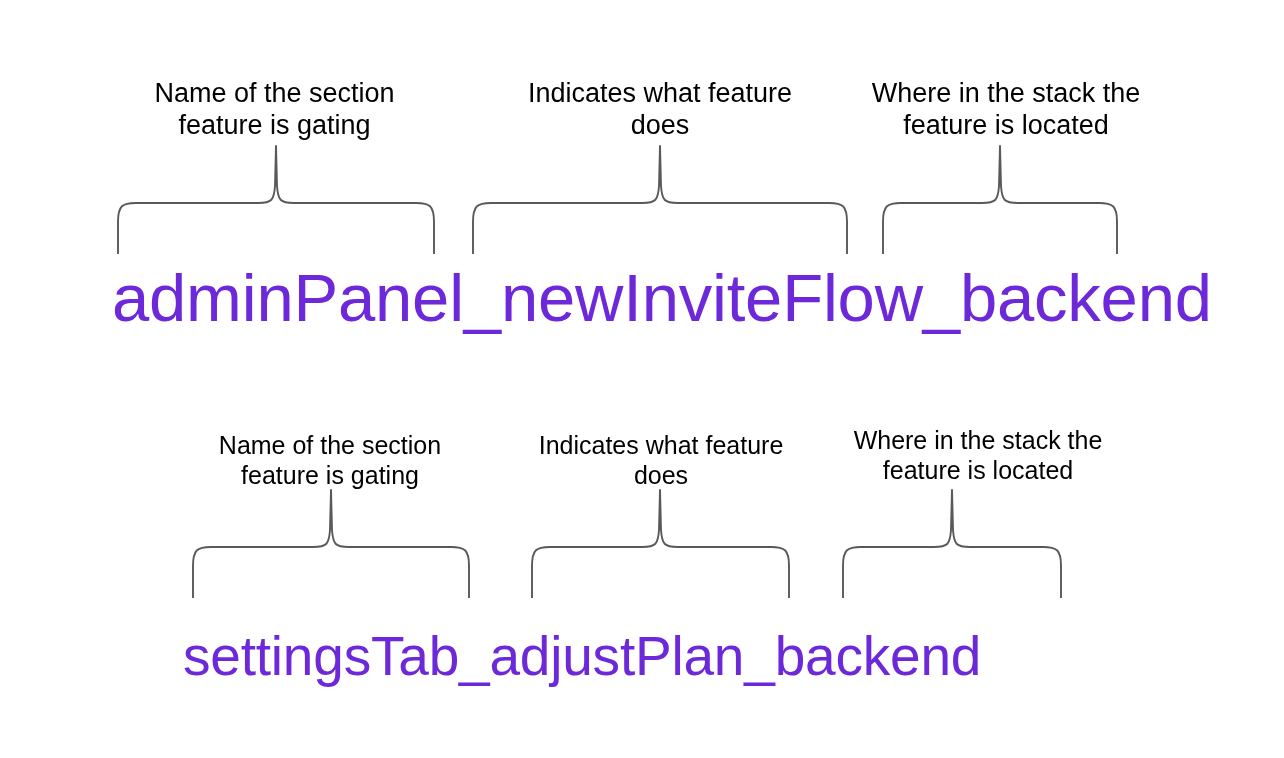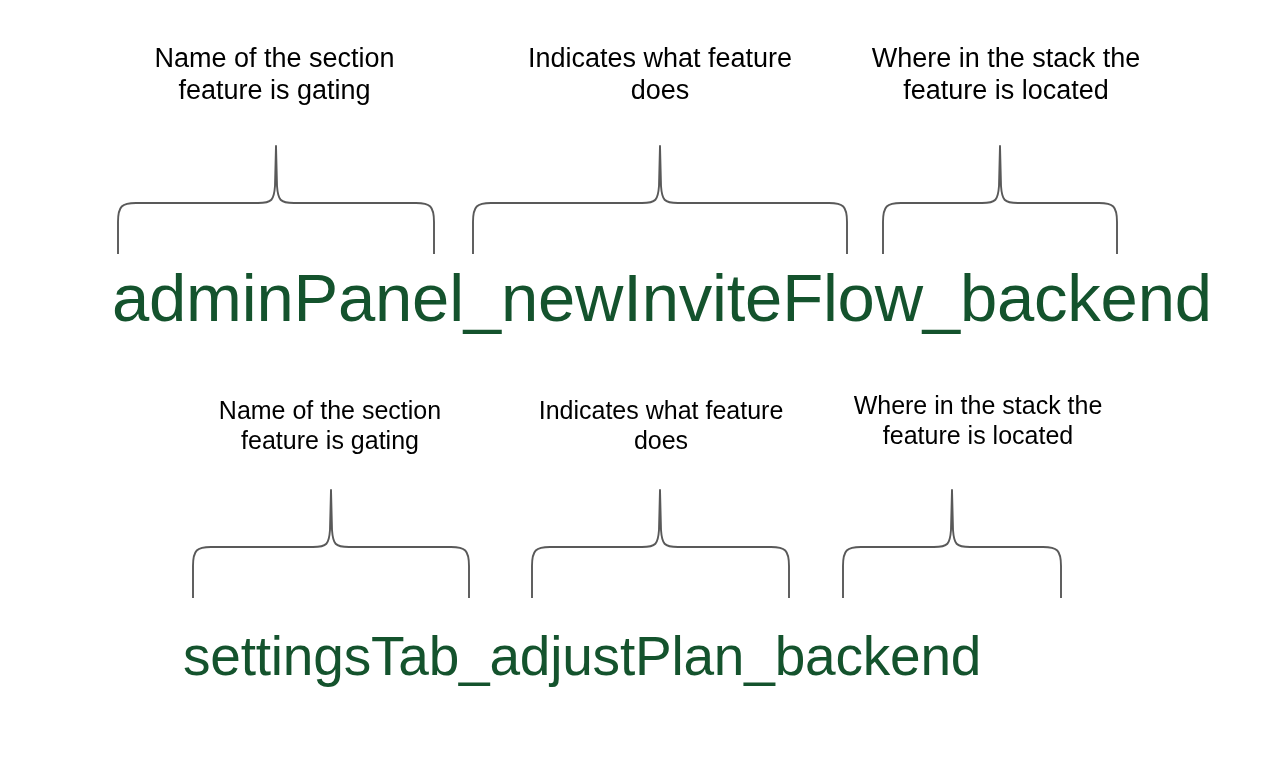--- a/index.html
+++ b/index.html
@@ -20,39 +20,40 @@
     overflow: hidden;
   }
   .label {
     position: absolute;
     text-align: center;
     color: #000000;
     line-height: 1.18;
     font-weight: 400;
     white-space: pre-line;
     font-family: "Liberation Sans", sans-serif;
+    margin-top: 35px;
   }
   .row1 .label { font-size: 27px; }
   .row2 .label { font-size: 25px; }
 
   .brace-svg {
     position: absolute;
     overflow: visible;
   }
   .brace-path {
     fill: none;
     stroke: #595959;
     stroke-width: 1.9;
     stroke-linecap: butt;
     stroke-linejoin: round;
   }
   .flagname {
     position: absolute;
     white-space: nowrap;
-    color: #14532d;
+    color: #6d28d9;
     font-weight: 400;
     font-family: "Liberation Sans", sans-serif;
     letter-spacing: -0.2px;
   }
   #flag-1 { font-size: 67px; left: 112px; top: 259px; }
   #flag-2 { font-size: 55px; left: 183px; top: 624px; }
 </style>
 </head>
 <body>
 

